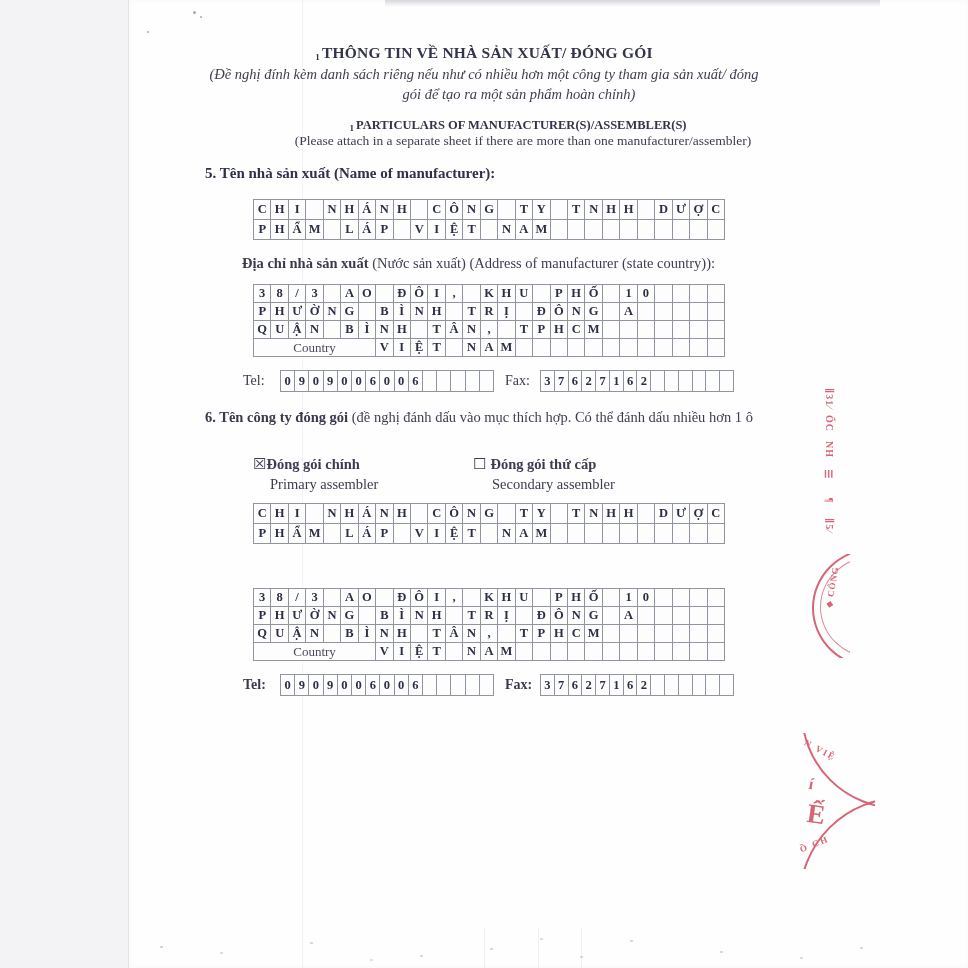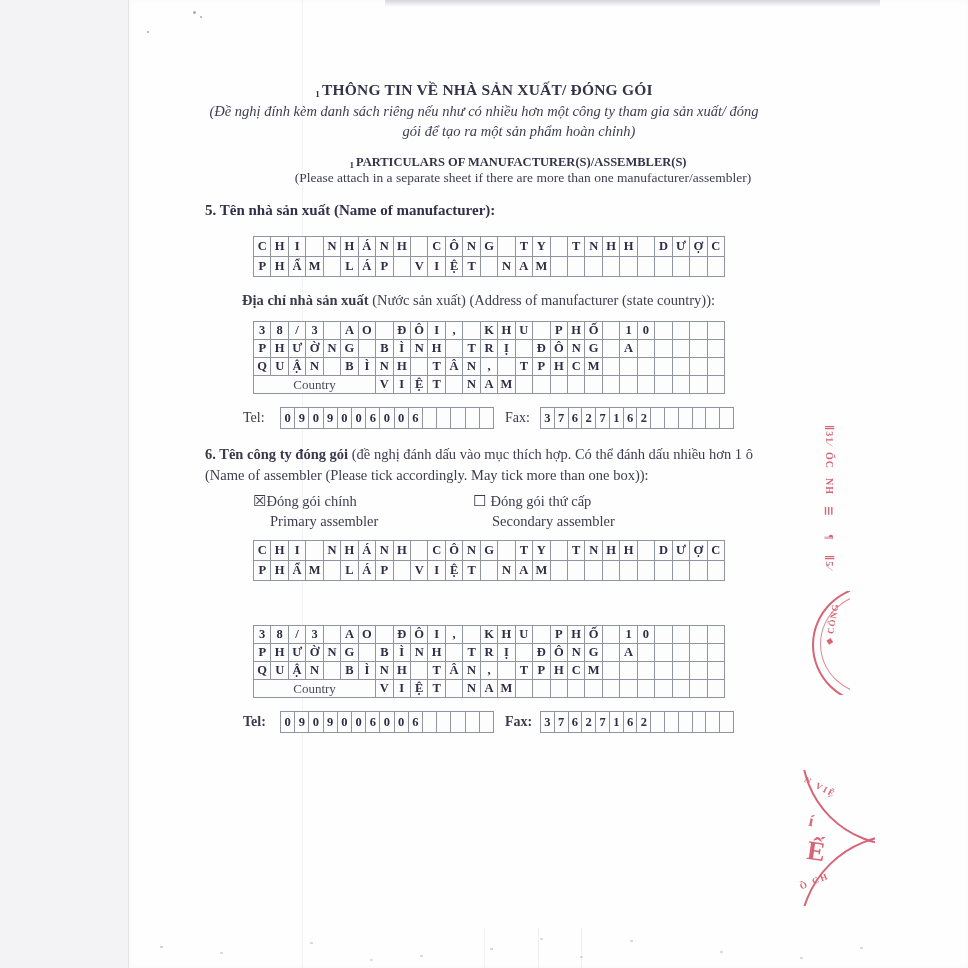--- a/index.html
+++ b/index.html
@@ -20,21 +20,21 @@
   .fold-line{position:absolute;top:0;height:968px;width:1px;background:rgba(90,90,115,0.07);}
   .top-shadow{position:absolute;left:385px;top:0;width:495px;height:7px;
     background:linear-gradient(180deg,rgba(170,170,182,0.45),rgba(170,170,182,0));}
   .speck{position:absolute;border-radius:50%;background:#a9a9b6;}
   .bottom-noise{position:absolute;left:160px;top:946px;width:3px;height:2px;background:#d3d3da;
     box-shadow:60px 6px 0 #dcdce2, 150px -4px 0 #d8d8df, 260px 9px 0 #dadae1, 330px 2px 0 #d6d6de,
                420px 10px 0 #dcdce3, 470px -6px 0 #d9d9e0, 560px 5px 0 #d7d7df, 640px 11px 0 #dcdce3,
                700px 1px 0 #dadae2, 210px 13px 0 #e0e0e6, 380px -8px 0 #dedee4;}
   .bottom-vline{position:absolute;top:928px;height:40px;width:1px;background:rgba(120,120,140,0.10);}
 
-  .abs{position:absolute;margin-top:37px;}
+  .abs{position:absolute;}
   .center{left:128px;width:712px;text-align:center;}
 
   .t-vi{font-size:15.5px;font-weight:bold;color:#33334a;letter-spacing:0.2px;}
   .t-sub{font-size:14.5px;color:#3d3d50;font-style:italic;}
   .t-en{font-size:12.5px;font-weight:bold;color:#33334a;padding-left:34px;}
   .t-ensub{font-size:13.5px;color:#3d3d50;}
   .sub-idx{font-size:9px;vertical-align:-2px;margin-right:2px;}
   .heading{font-size:15px;font-weight:bold;color:#30304a;}
   .lead-bold{font-weight:bold;}
   .lead-rest{font-weight:normal;color:#3d3d50;}
@@ -50,21 +50,21 @@
     background:#fdfdfe;display:flex;align-items:center;justify-content:center;
     font-family:"Liberation Serif","DejaVu Serif",serif;
     font-weight:bold;font-size:12.5px;color:#2d2d46;overflow:visible;line-height:1;
   }
   .vgrid .cell-label{font-weight:normal;font-size:13px;color:#4a4a5c;}
 
   .telfax-label{font-size:14px;color:#3a3a4c;}
   .telfax-bold{font-weight:bold;}
 
   .cb-glyph{font-size:15px;color:#3c3c50;}
-  .cb-vi{font-size:14.5px;color:#3c3c50;}
+  .cb-vi{font-size:14.5px;color:#3c3c50;font-weight:bold;}
   .cb-en{font-size:14.5px;color:#3c3c50;}
 
   
   .stamp{color:#d14b5e;opacity:0.85;}
   .stamp-top{left:806px;top:393px;width:46px;height:138px;display:flex;flex-direction:column;
     align-items:center;justify-content:space-between;}
   .stamp-top span{display:block;transform:rotate(90deg);font-size:10px;font-weight:bold;
     letter-spacing:1px;white-space:nowrap;}
   .stamp-mid{left:798px;top:554px;width:52px;height:104px;overflow:hidden;}
   .stamp-mid .arc{position:absolute;left:14px;top:-6px;width:120px;height:116px;border-radius:50%;
@@ -311,21 +311,20 @@
       <div class="cell"></div>
       <div class="cell"></div>
       <div class="cell"></div>
       <div class="cell"></div>
       <div class="cell"></div>
     </div>
 
   <div class="abs line" style="left:205px;top:409px;font-size:14.5px;">
     <span class="lead-bold">6. Tên công ty đóng gói</span><span class="lead-rest"> (đề nghị đánh dấu vào mục thích hợp. Có thể đánh dấu nhiều hơn 1 ô</span>
   </div>
-  <div class="abs line lead-rest" style="left:205px;top:430px;font-size:14.5px;">(Name of assembler (Please tick accordingly. May tick more than one box)):</div>
 
   <div class="abs line" style="left:253px;top:455px;">
     <span class="cb-glyph">☒</span><span class="cb-vi">Đóng gói chính</span>
   </div>
   <div class="abs cb-en" style="left:270px;top:476px;">Primary assembler</div>
 
   <div class="abs line" style="left:473px;top:455px;">
     <span class="cb-glyph">☐</span>&nbsp;<span class="cb-vi">Đóng gói thứ cấp</span>
   </div>
   <div class="abs cb-en" style="left:492px;top:476px;">Secondary assembler</div>

